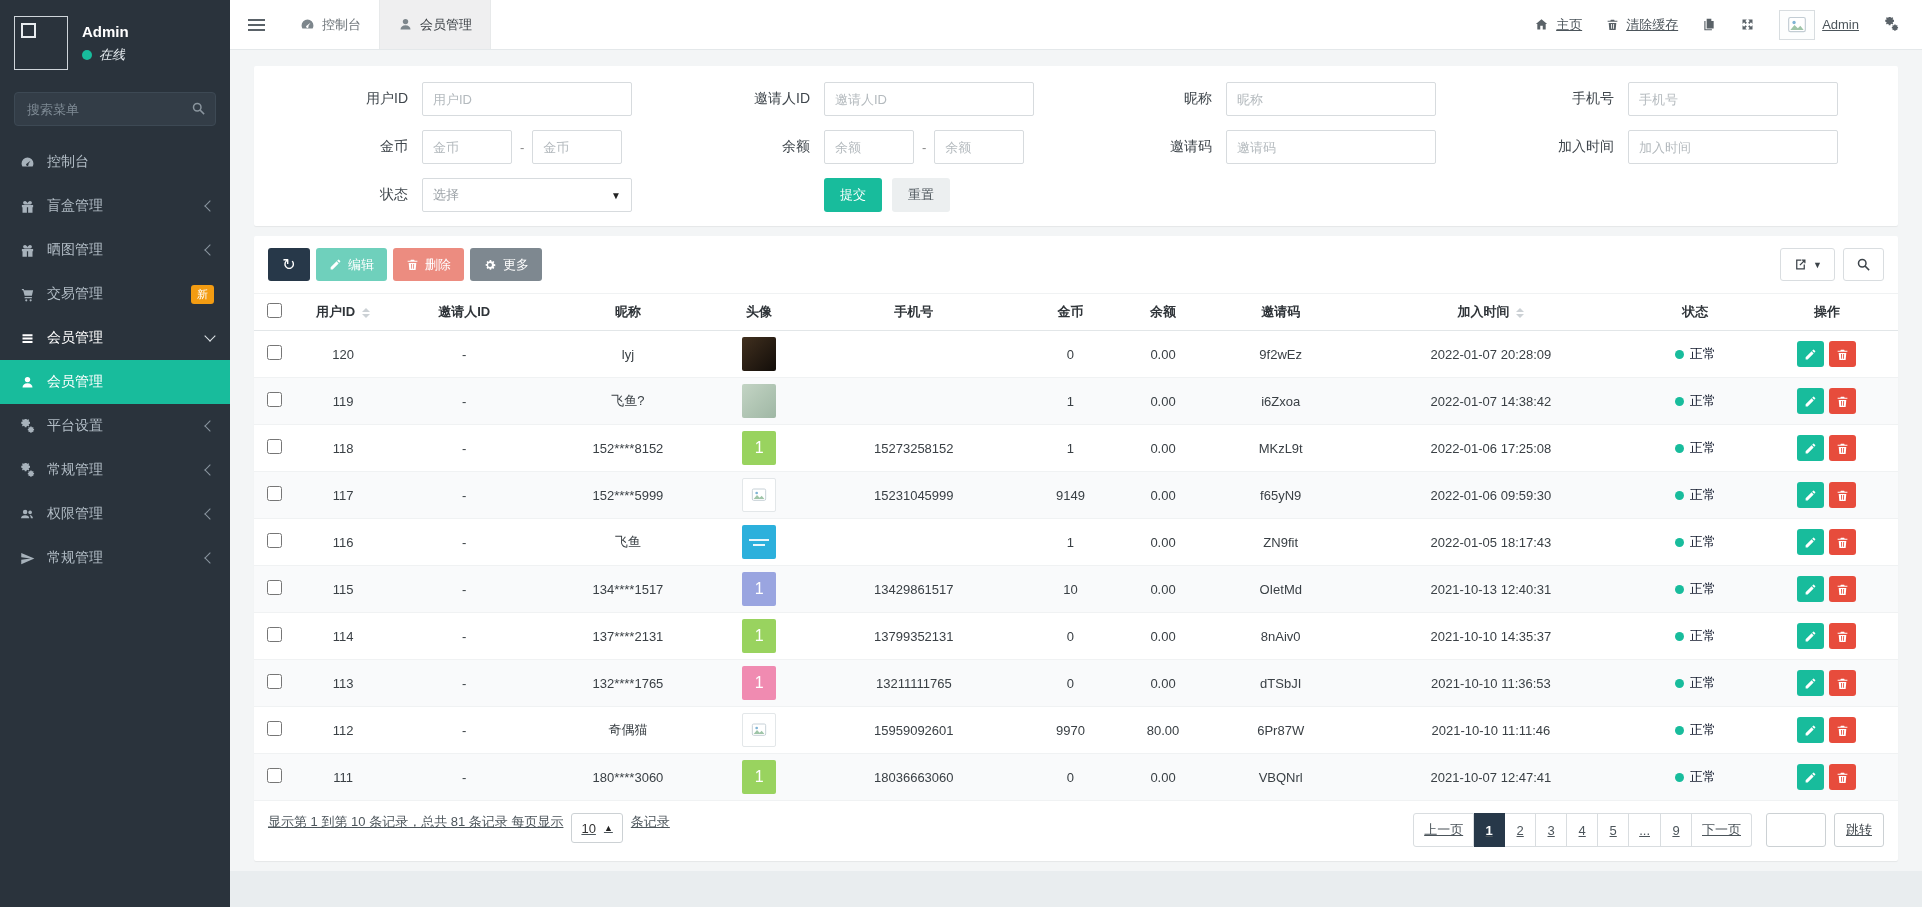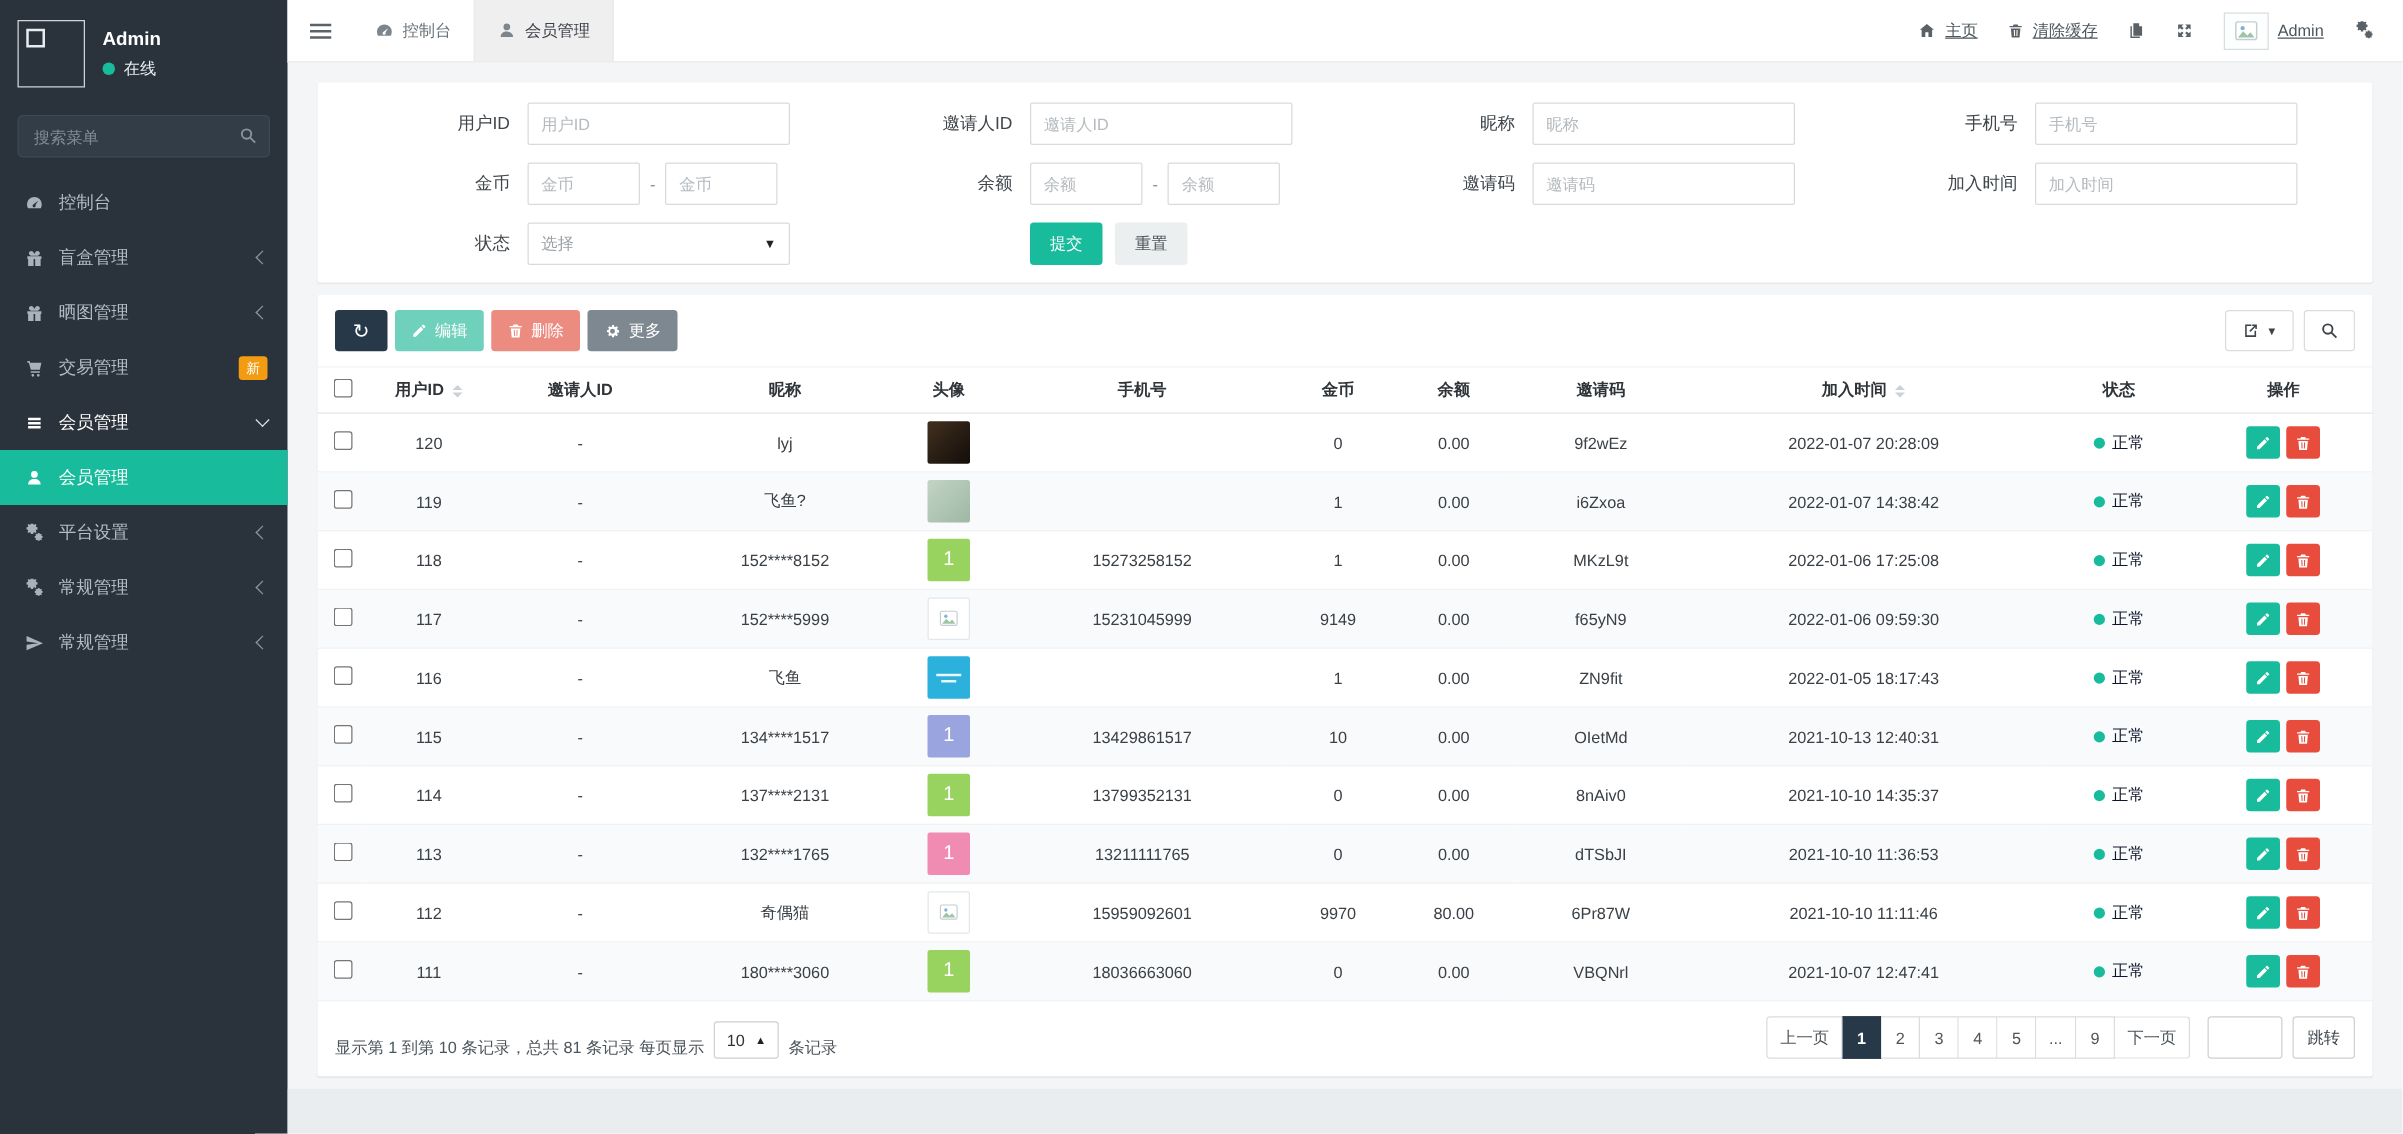--- a/index.html
+++ b/index.html
@@ -7,21 +7,21 @@
   body { font-family:"Liberation Sans","DejaVu Sans",sans-serif; font-size:13px; color:#333; background:#f3f5f6; }
   .app { display:flex; width:100%; height:100%; }
 
   
   .sidebar { width:230px; background:#2a333c; color:#b2bdc6; flex:0 0 230px; display:flex; flex-direction:column; }
   .logo { height:52px; background:#242c34; color:#fff; font-size:20px; font-weight:bold; display:flex; align-items:center; justify-content:center; letter-spacing:1px; }
   .profile { display:flex; align-items:center; gap:14px; padding:16px 14px 10px; }
   .avatar-box { width:54px; height:54px; border:1px solid #cfd5da; position:relative; }
   .avatar-box i { position:absolute; top:6px; left:6px; width:15px; height:15px; border:2px solid #e8ecef; display:block; }
   .profile .p-name { color:#fff; font-weight:bold; font-size:15px; margin-bottom:6px; }
-  .p-status { display:flex; align-items:center; gap:7px; color:#e8eef2; font-size:13px; }
+  .p-status { display:flex; align-items:center; gap:7px; color:#e8eef2; font-size:13px;font-style:italic; }
   .p-status .dot { width:10px; height:10px; border-radius:50%; background:#18bc9c; display:inline-block; }
   .menu-search { margin:12px 14px 14px; position:relative; }
   .menu-search input { width:100%; height:34px; background:#333d47; border:1px solid #3d4954; border-radius:4px; color:#cfd8de; padding:0 32px 0 12px; font-size:13px; outline:none; }
   .menu-search input::placeholder { color:#7f8b95; }
   .menu-search .icon { position:absolute; right:10px; top:9px; color:#8a959e; }
   .menu { flex:1; }
   .menu-item { display:flex; align-items:center; height:44px; padding:0 16px 0 18px; color:#b2bdc6; text-decoration:none; cursor:pointer; position:relative; font-size:14px; }
   .menu-item .icon { width:18px; margin-right:11px; display:inline-flex; justify-content:center; color:#a7b2bb; }
   .menu-item.open, .menu-item.open .icon { color:#fff; }
   .menu-item.active { background:#18bc9c; color:#fff; }
@@ -95,21 +95,21 @@
   .avatar.logo-av i.short { width:12px; }
 
   .status-badge { color:#0f172a; display:inline-flex; align-items:center; gap:6px; }
   .status-badge .dot { width:9px; height:9px; border-radius:50%; background:#18bc9c; display:inline-block; }
   .row-actions { display:flex; justify-content:center; gap:5px; }
   .abtn { width:27px; height:26px; border:none; border-radius:3px; color:#fff; display:inline-flex; align-items:center; justify-content:center; cursor:pointer; }
   .abtn.edit { background:#18bc9c; }
   .abtn.del { background:#e74c3c; }
 
   
-  .table-footer { display:flex; align-items:flex-end; padding:12px 14px 14px; color:#4c555b; }
+  .table-footer { display:flex; align-items:flex-start; padding:12px 14px 14px; color:#4c555b;text-decoration:underline; }
   .pp-select { display:inline-flex; align-items:center; gap:8px; border:1px solid #ccd1d4; border-radius:3px; height:30px; padding:0 9px; margin:0 8px; cursor:pointer; color:#333; }
   .pp-select .caret { font-size:9px; color:#222; }
   .pager { margin-left:auto; display:flex; align-items:center; }
   .page-group { display:flex; }
   .pg { min-width:31px; height:34px; border:1px solid #d9dde0; border-left-width:0; background:#fff; color:#4c555b; display:inline-flex; align-items:center; justify-content:center; padding:0 10px; cursor:pointer; font-size:13px; }
   .pg:first-child { border-left-width:1px; border-radius:3px 0 0 3px; }
   .pg:last-child { border-radius:0 3px 3px 0; }
   .pg.active { background:#273849; border-color:#273849; color:#fff; font-weight:bold; }
   .jump-input { width:60px; height:34px; border:1px solid #ccd1d4; border-radius:3px; margin:0 8px 0 14px; padding:0 8px; outline:none; }
   .jump-btn { height:34px; background:#fff; border:1px solid #ccd1d4; border-radius:3px; padding:0 11px; color:#3c4349; cursor:pointer; font-family:inherit; font-size:13px; }
@@ -207,20 +207,32 @@
           <span class="mi-label">平台设置</span>
           <span class="mi-chev left"></span>
         </a>
         <a class="menu-item">
           <span class="icon">
             <svg width="17" height="15" viewBox="0 0 24 24" fill="currentColor">
               <path d="M9 6.2A2.8 2.8 0 1 0 9 11.8 2.8 2.8 0 0 0 9 6.2zm7-1.7-1.7-.3a5.6 5.6 0 0 0-.5-1.2l1-1.4L13.4.2 12 1.2a5.6 5.6 0 0 0-1.2-.5L10.5-1H7.5l-.3 1.7c-.4.1-.8.3-1.2.5l-1.4-1L3.2 1.6l1 1.4c-.2.4-.4.8-.5 1.2L2 4.5v3l1.7.3c.1.4.3.8.5 1.2l-1 1.4 1.4 1.4 1.4-1c.4.2.8.4 1.2.5l.3 1.7h3l.3-1.7c.4-.1.8-.3 1.2-.5l1.4 1 1.4-1.4-1-1.4c.2-.4.4-.8.5-1.2l1.7-.3v-3zM17.5 14.6a2 2 0 1 0 0 4 2 2 0 0 0 0-4zm5 1.2-1.2-.2a4 4 0 0 0-.35-.85l.7-1-1-1-1 .7a4 4 0 0 0-.85-.35l-.2-1.2h-2.2l-.2 1.2a4 4 0 0 0-.85.35l-1-.7-1 1 .7 1a4 4 0 0 0-.35.85l-1.2.2v2.2l1.2.2c.08.3.2.59.35.85l-.7 1 1 1 1-.7c.26.15.55.27.85.35l.2 1.2h2.2l.2-1.2c.3-.08.59-.2.85-.35l1 .7 1-1-.7-1c.15-.26.27-.55.35-.85l1.2-.2v-2.2z"></path>
             </svg>
           </span>
           <span class="mi-label">常规管理</span>
+          <span class="mi-chev left"></span>
+        </a>
+        <a class="menu-item">
+          <span class="icon">
+            <svg width="16" height="15" viewBox="0 0 24 24" fill="currentColor">
+              <circle cx="9" cy="8" r="3.6"></circle>
+              <path d="M9 13c-3.9 0-6.6 2-6.6 5h13.2c0-3-2.7-5-6.6-5z"></path>
+              <circle cx="17" cy="8.6" r="2.9"></circle>
+              <path d="M16.2 12.9c2.9.4 5.3 2 5.3 5.1h-3.4c0-2-.7-3.8-1.9-5.1z"></path>
+            </svg>
+          </span>
+          <span class="mi-label">权限管理</span>
           <span class="mi-chev left"></span>
         </a>
         <a class="menu-item">
           <span class="icon">
             <svg width="15" height="15" viewBox="0 0 24 24" fill="currentColor">
               <path d="M2 21L23 12 2 3l.01 7L17 12 2.01 14z"></path>
             </svg>
           </span>
           <span class="mi-label">常规管理</span>
           <span class="mi-chev left"></span>

